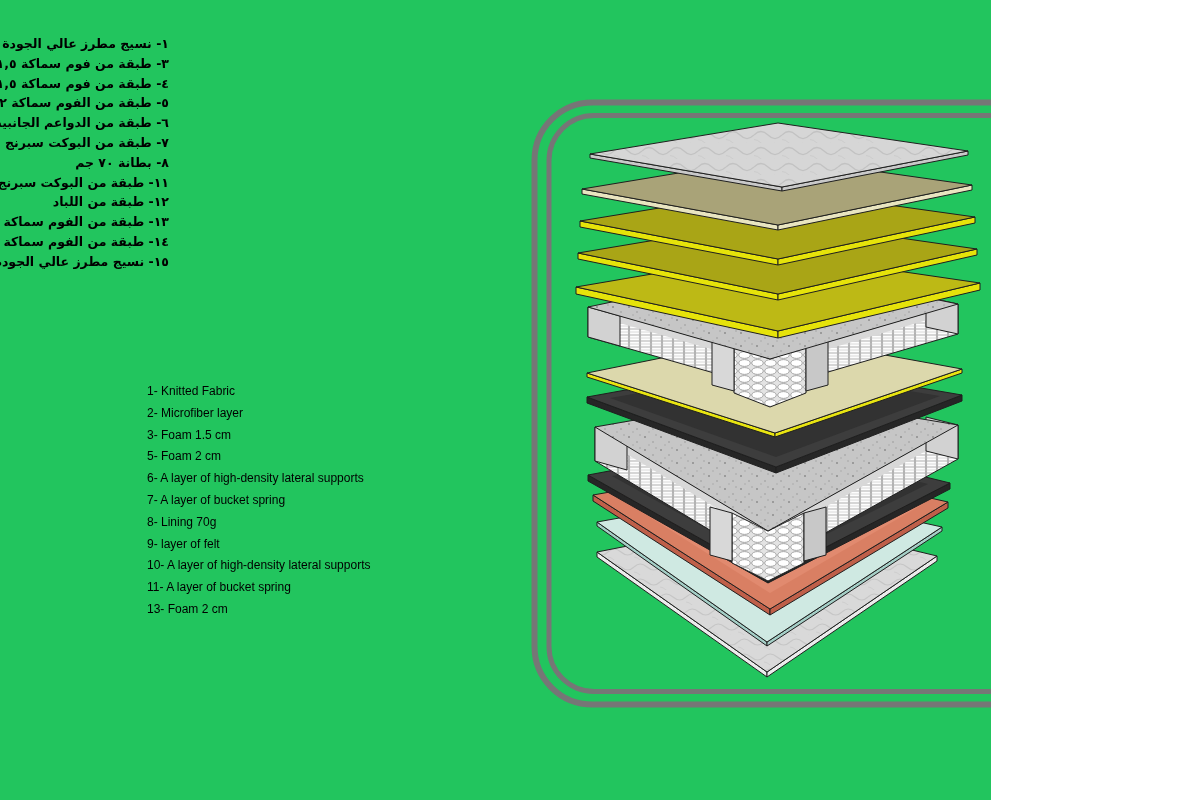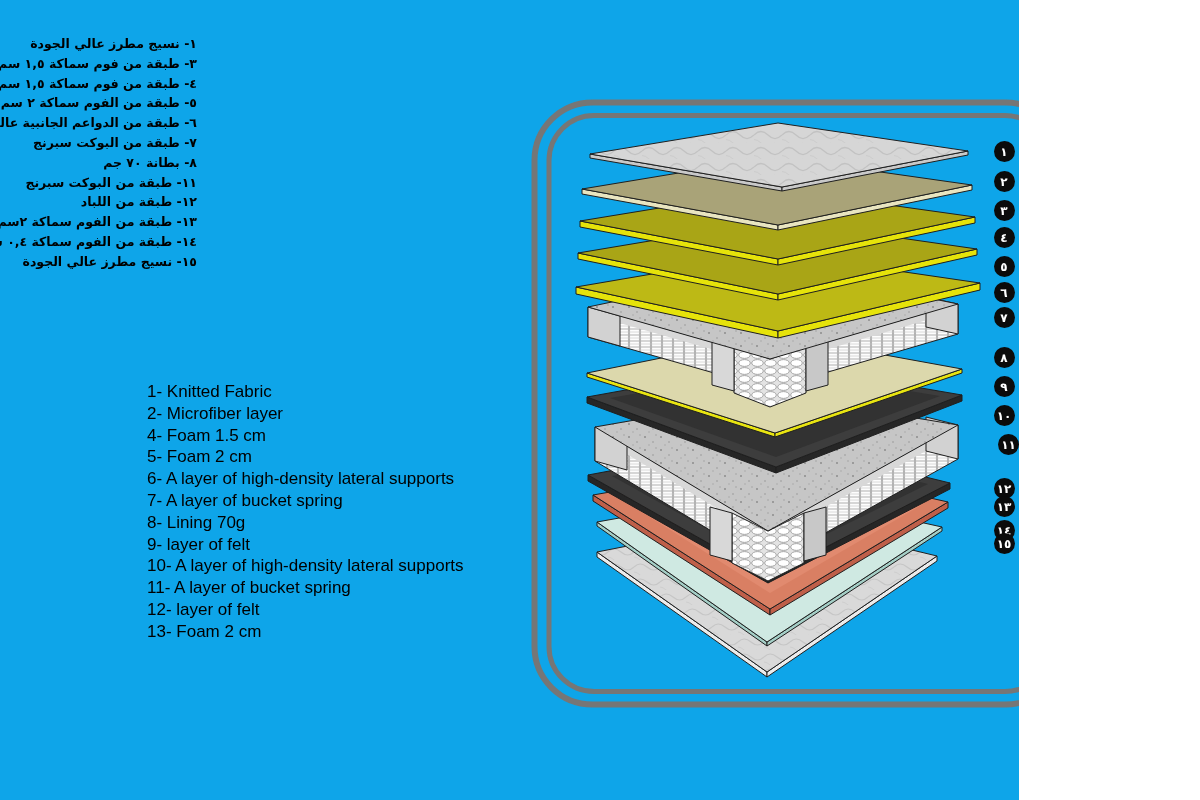--- a/index.html
+++ b/index.html
@@ -1,34 +1,34 @@
 <!DOCTYPE html>
 <html><head>
 <meta charset="utf-8">
 <style>
   html,body { margin:0; padding:0; }
   body {
     width:1200px; height:800px; background:#ffffff;
     font-family:"Liberation Sans", sans-serif;
   }
-  .canvas { position:relative; width:991px; height:800px; overflow:hidden; background:#0ea5e9;padding-left:28px; }
+  .canvas { position:relative; width:991px; height:800px; overflow:hidden; background:#22c55e; }
 
   .arabic-list {
     position:absolute; top:34px; right:822px; width:330px;
     direction:rtl; text-align:right;
     font-family:"DejaVu Sans", sans-serif; font-weight:bold;
     font-size:12.5px; line-height:19.8px; color:#000;
     white-space:nowrap;
   }
   .ar-line { height:19.8px; }
 
   .english-list {
     position:absolute; left:147px; top:381px;
     font-family:"Liberation Sans", sans-serif;
-    font-size:17px; line-height:21.8px; color:#000;
+    font-size:12px; line-height:21.8px; color:#000;
     white-space:nowrap;
   }
   .en-line { height:21.8px; }
 
   .panel { position:absolute; left:530px; top:95px; width:545px; height:625px; }
   .panel svg { position:absolute; left:0; top:0; }
 
   .badges { position:absolute; left:0; top:0; width:545px; height:625px; }
   .badge {
     position:absolute; width:21px; height:21px; border-radius:50%;
@@ -59,29 +59,28 @@
       <div class="ar-line">١٢- طبقة من اللباد</div>
       <div class="ar-line">١٣- طبقة من الفوم سماكة ٢سم</div>
       <div class="ar-line">١٤- طبقة من الفوم سماكة ٠,٤ سم</div>
       <div class="ar-line">١٥- نسيج مطرز عالي الجودة</div>
     </div>
 
   <div class="english-list">
 
   <div class="en-line">1- Knitted Fabric</div>
       <div class="en-line">2- Microfiber layer</div>
-      <div class="en-line">4- Foam 1.5 cm</div>
+      <div class="en-line">3- Foam 1.5 cm</div>
       <div class="en-line">5- Foam 2 cm</div>
       <div class="en-line">6- A layer of high-density lateral supports</div>
       <div class="en-line">7- A layer of bucket spring</div>
       <div class="en-line">8- Lining 70g</div>
       <div class="en-line">9- layer of felt</div>
       <div class="en-line">10- A layer of high-density lateral supports</div>
       <div class="en-line">11- A layer of bucket spring</div>
-      <div class="en-line">12- layer of felt</div>
       <div class="en-line">13- Foam 2 cm</div>
     </div>
 
   <div class="panel">
     <svg width="545" height="625" viewBox="0 0 545 625">
       <defs>
         <pattern id="quilt" width="28" height="16" patternUnits="userSpaceOnUse">
           <rect width="28" height="16" fill="#d6d6d6"></rect>
           <path d="M0 8 Q 7 1 14 8 T 28 8" fill="none" stroke="#c2c2c2" stroke-width="1.2"></path>
           <path d="M-7 16 Q 0 9 7 16 T 21 16" fill="none" stroke="#cccccc" stroke-width="1"></path>

